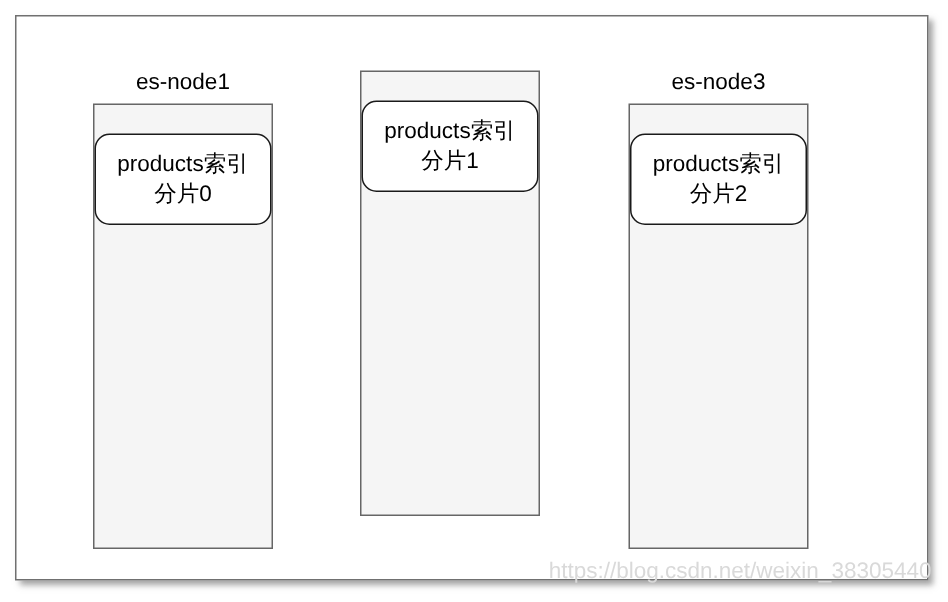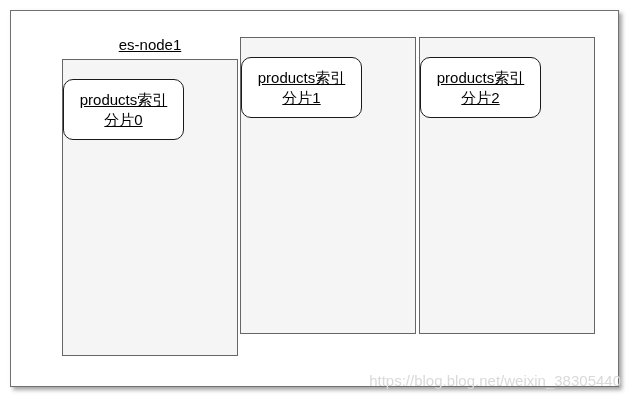--- a/index.html
+++ b/index.html
@@ -27,23 +27,22 @@
     left: 10px;
     top: 10px;
     width: 609px;
     height: 377px;
     background: #ffffff;
     border: 1px solid var(--frame-border);
     box-shadow: 3px 3px 4px rgba(90, 90, 90, 0.55);
   }
   .node {
     position: absolute;
-    top: 26px;
-    width: 176px;
-    text-decoration: underline;
+    top: 36px;
+    width: 120px;
   }
   .node--1 { left: 51px; }
   .node--2 { left: 229px; }
   .node--3 { left: 408px; }
   .node-label {
     text-align: center;
     font-size: 15px;
     line-height: 15px;
     margin-bottom: 7px;
     white-space: nowrap;
@@ -100,23 +99,24 @@
   <div class="node node--2">
     <div class="node-box">
       <div class="shard">
         <div>products索引</div>
         <div>分片1</div>
       </div>
     </div>
   </div>
 
   <div class="node node--3">
+    <div class="node-label">es-node3</div>
     <div class="node-box">
       <div class="shard">
         <div>products索引</div>
         <div>分片2</div>
       </div>
     </div>
   </div>
 
 </div>
 
-<div class="watermark">https://blog.blog.net/weixin_38305440</div>
+<div class="watermark">https://blog.csdn.net/weixin_38305440</div>
 
 </body></html>

